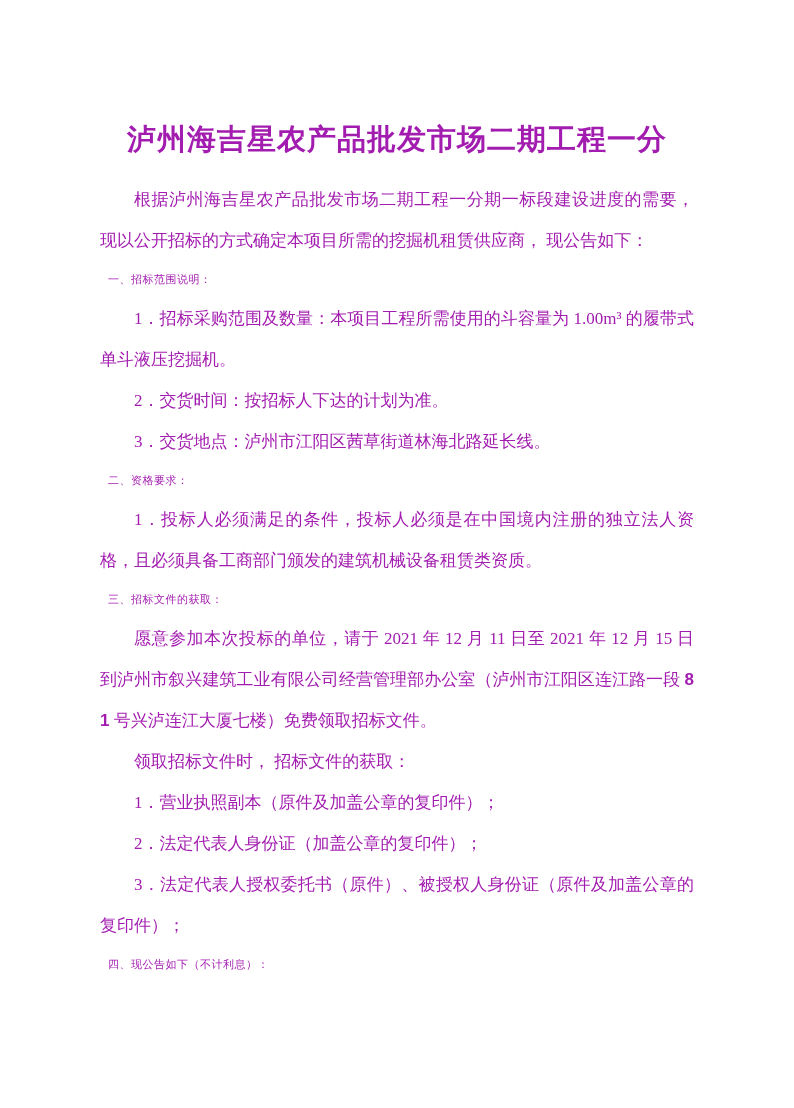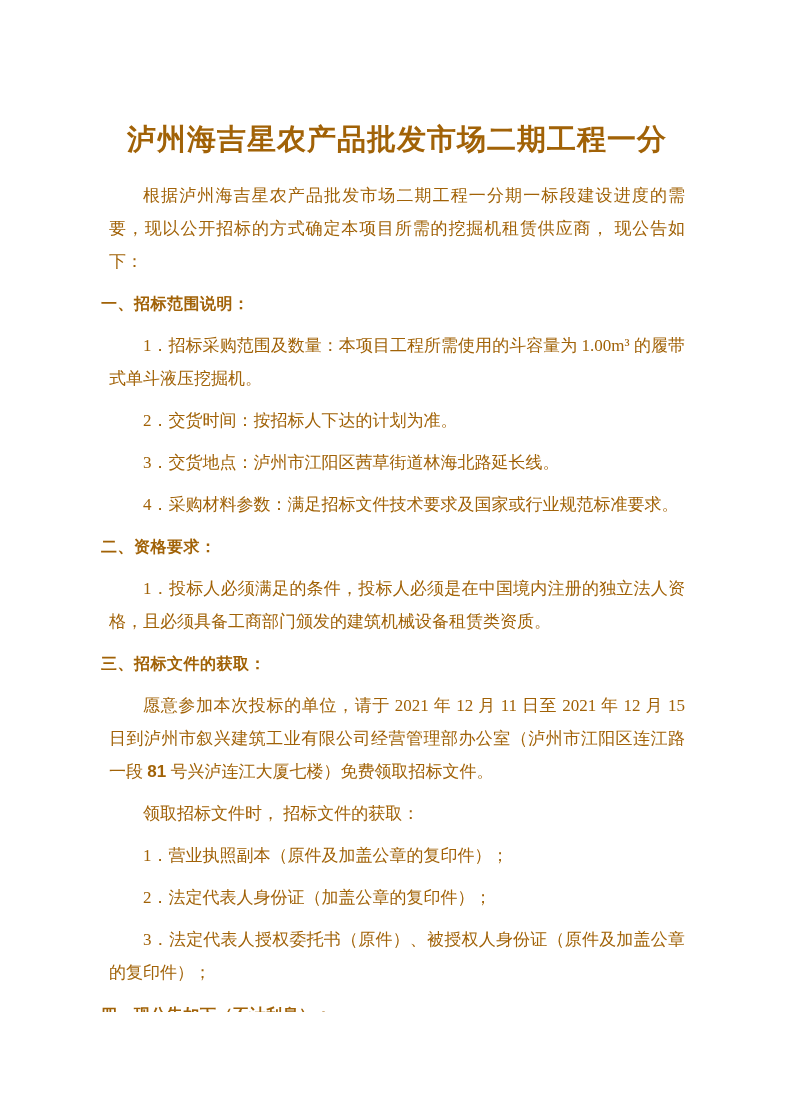--- a/index.html
+++ b/index.html
@@ -7,52 +7,52 @@
     padding: 0;
     background: #ffffff;
   }
   .page {
     position: relative;
     width: 794px;
     height: 1012px;
     box-sizing: border-box;
     padding: 112px 100px 0 100px;
     background: #ffffff;
-    color: #a16207;
+    color: #a21caf;
     font-family: "Liberation Serif", serif;
     font-size: 17px;
     overflow: hidden;
   }
   .doc-title {
     margin: 0 0 12px 0;
     text-align: center;
     font-family: "Liberation Serif", serif;
     font-size: 29px;
     font-weight: bold;
     line-height: 55px;
     letter-spacing: 1px;
   }
   .title-line {
     display: block;
     white-space: nowrap;
   }
   .body-para {
-    margin: 9px;
-    line-height: 33px;
+    margin: 0;
+    line-height: 41px;
     text-align: justify;
     word-break: break-all;
   }
   .indent {
     text-indent: 2em;
   }
   .sec-heading {
-    margin: 2px 1px;
+    margin: 2px 8px;
     font-family: "Liberation Sans", sans-serif;
-    font-size: 16px;
-    font-weight: bold;
+    font-size: 11px;
+    font-weight: normal;
     line-height: 33px;
     letter-spacing: 0.5px;
   }
   .bold-num {
     font-family: "Liberation Sans", sans-serif;
     font-weight: bold;
   }
 </style>
 </head>
 <body>
@@ -62,21 +62,20 @@
   <h1 class="doc-title">
     <span class="title-line">泸州海吉星农产品批发市场二期工程一分</span>
   </h1>
 
   <p class="body-para indent">根据泸州海吉星农产品批发市场二期工程一分期一标段建设进度的需要，现以公开招标的方式确定本项目所需的挖掘机租赁供应商， 现公告如下：</p>
 
   <h2 class="sec-heading">一、招标范围说明：</h2>
   <p class="body-para indent">1．招标采购范围及数量：本项目工程所需使用的斗容量为 1.00m³ 的履带式单斗液压挖掘机。</p>
   <p class="body-para indent">2．交货时间：按招标人下达的计划为准。</p>
   <p class="body-para indent">3．交货地点：泸州市江阳区茜草街道林海北路延长线。</p>
-  <p class="body-para indent">4．采购材料参数：满足招标文件技术要求及国家或行业规范标准要求。</p>
 
   <h2 class="sec-heading">二、资格要求：</h2>
   <p class="body-para indent">1．投标人必须满足的条件，投标人必须是在中国境内注册的独立法人资格，且必须具备工商部门颁发的建筑机械设备租赁类资质。</p>
 
   <h2 class="sec-heading">三、招标文件的获取：</h2>
   <p class="body-para indent"><span>愿意参加本次投标的单位，请于 2021 年 12 月 11 日至 2021 年 12 月 15 日到泸州市叙兴建筑工业有限公司经营管理部办公室（泸州市江阳区连江路一段 </span><span class="bold-num">81</span><span> 号兴泸连江大厦七楼）免费领取招标文件。</span></p>
   <p class="body-para indent">领取招标文件时， 招标文件的获取：</p>
   <p class="body-para indent">1．营业执照副本（原件及加盖公章的复印件）；</p>
   <p class="body-para indent">2．法定代表人身份证（加盖公章的复印件）；</p>
   <p class="body-para indent">3．法定代表人授权委托书（原件）、被授权人身份证（原件及加盖公章的复印件）；</p>

